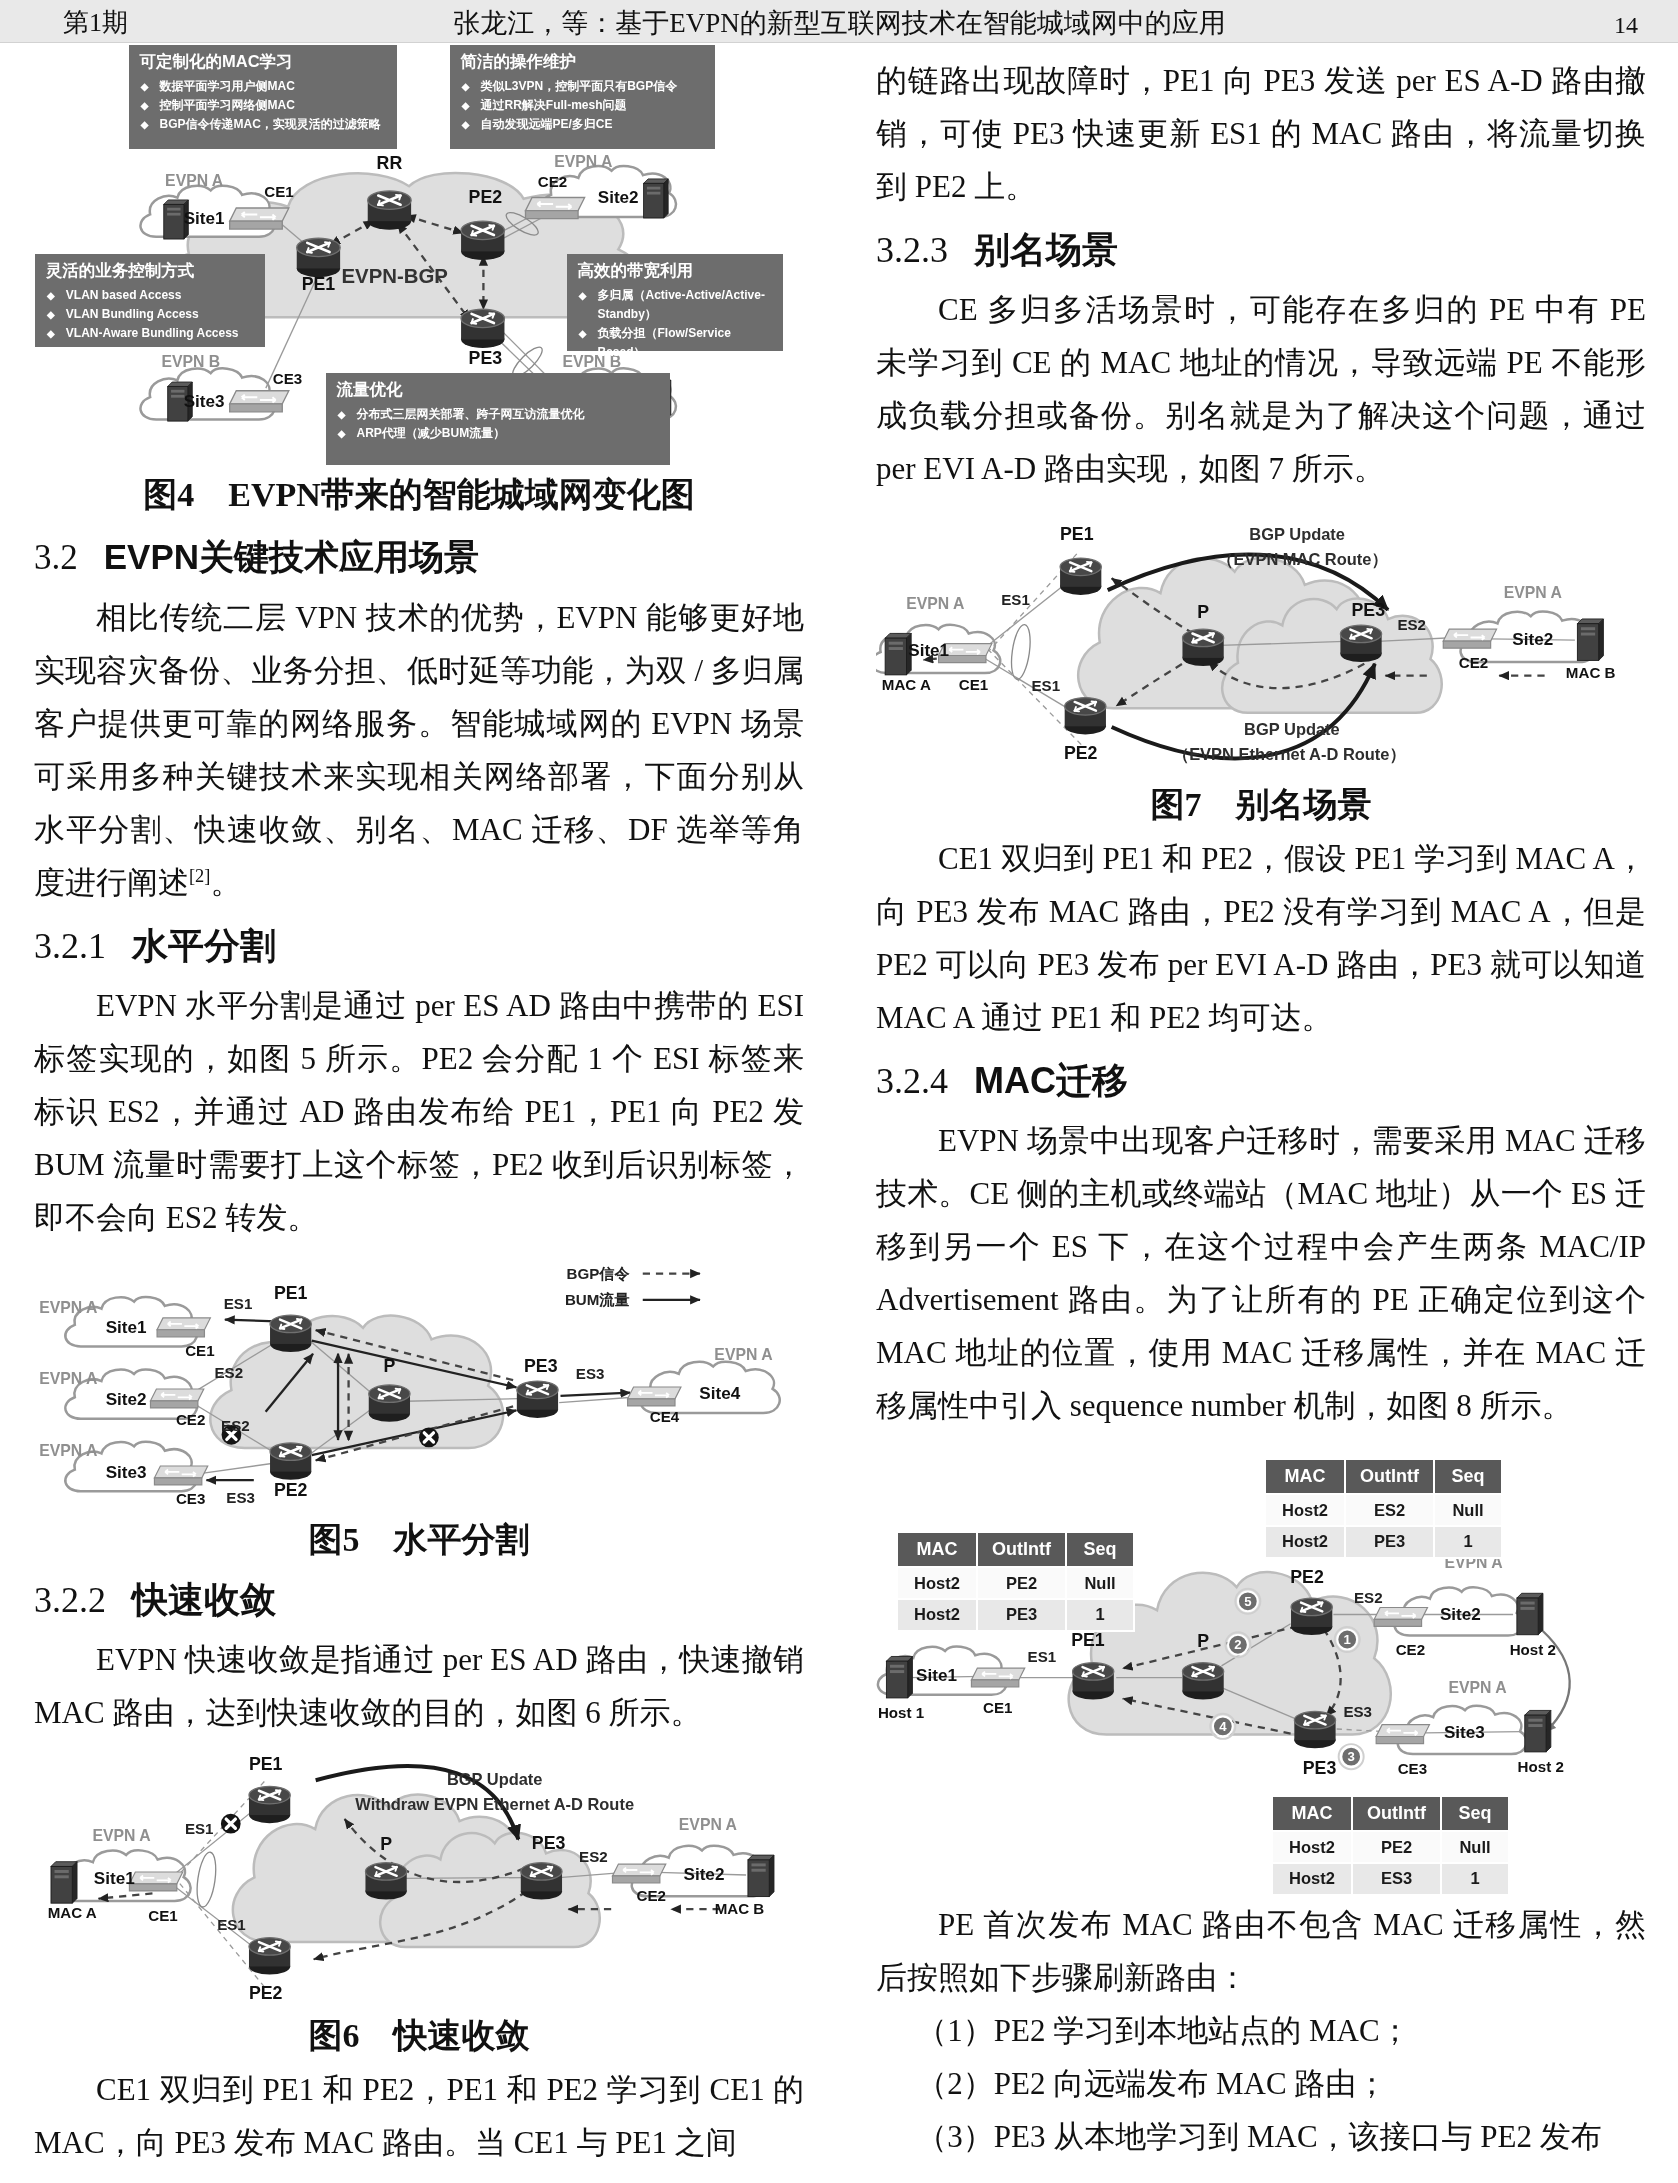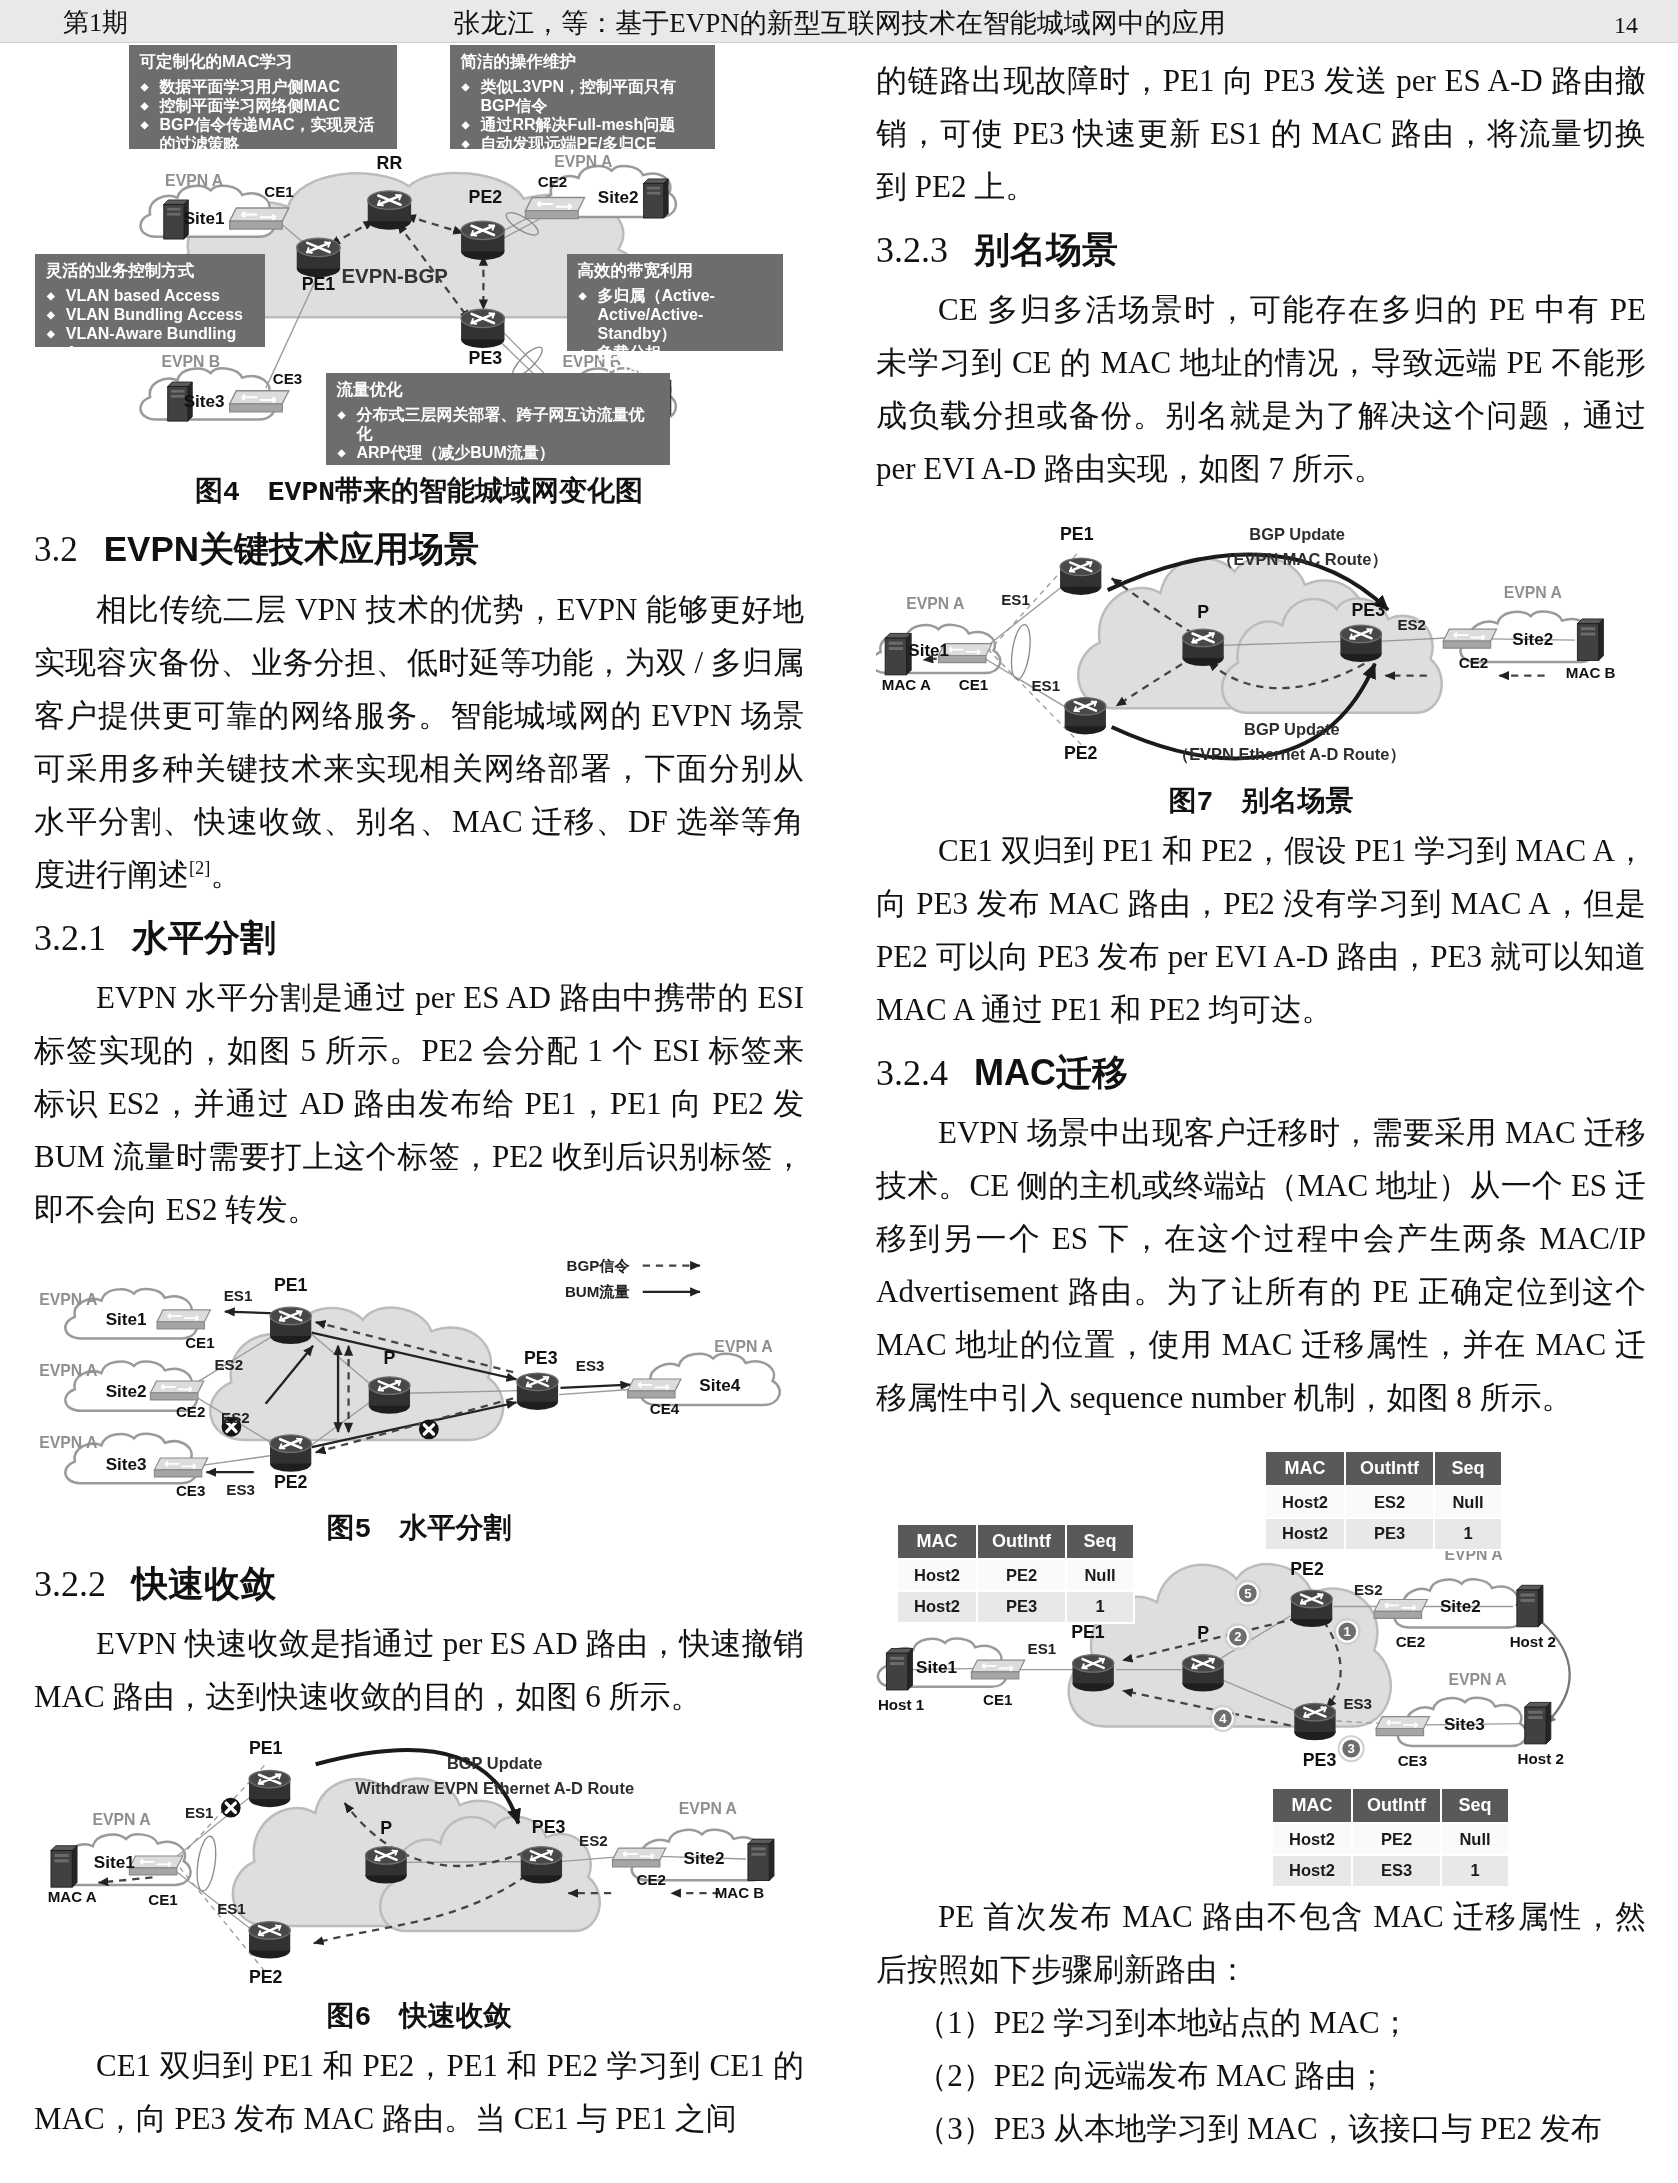--- a/index.html
+++ b/index.html
@@ -15,30 +15,30 @@
   .col{position:absolute;top:42px;width:770px;}
   .col-left{left:34px;}
   .col-right{left:876px;}
   p.body{font-size:31px;line-height:53px;text-align:justify;margin:0;text-indent:2em;}
   p.cont{text-indent:0;}
   p.step{text-indent:1.3em;margin:0;font-size:31px;line-height:53px;}
   sup.ref{font-size:18.4px;vertical-align:super;line-height:0;}
   .h2{font-size:35px;font-weight:bold;font-family:"Liberation Sans",sans-serif;margin:16px 0 10.5px 0;}
   .h2 .h-num,.h3 .h-num{font-family:"Liberation Serif",serif;font-weight:normal;margin-right:26px;}
   .h3{font-size:36px;font-weight:bold;font-family:"Liberation Sans",sans-serif;margin:13px 0 8px 0;}
-  .caption{text-align:center;font-family:Liberation Mono, monospace;font-weight:bold;
-           font-size:28px;margin:5.3px 0 4px 0;}
+  .caption{text-align:center;font-family:Liberation Serif, serif;font-weight:bold;
+           font-size:34px;margin:5.3px 0 4px 0;}
   .figure{position:relative;margin:2.6px 0;}
   .figure svg{position:absolute;left:0;top:0;}
   
   .fbox{position:absolute;background:#6d6d6d;color:#fff;font-family:"Liberation Sans",sans-serif;
         padding:6.6px 10.5px;box-sizing:border-box;}
   .fbox .ft{font-weight:bold;font-size:16.5px;margin-bottom:4px;}
   .fbox ul{margin:0;padding:0;}
-  .fbox li{font-size:16px;font-weight:bold;line-height:19px;list-style:none;position:relative;padding-left:20px;}
+  .fbox li{font-size:12px;font-weight:bold;line-height:19px;list-style:none;position:relative;padding-left:20px;}
   .fbox li::before{content:"◆";position:absolute;left:1.3px;top:0;font-size:10px;}
   
   .ftable{position:absolute;border-collapse:collapse;font-family:"Liberation Sans",sans-serif;
           font-weight:bold;text-align:center;}
   .ftable th{background:#595959;color:#fff;font-size:18px;padding:6px 0;border:2px solid #fff;}
   .ftable td{font-size:16.5px;padding:5.3px 0;border:2px solid #fff;color:#1a1a1a;}
   .ftable tr.r1 td{background:#fafafa;}
   .ftable tr.r2 td{background:#e8e8e8;}
   .ftable .c1{width:78px}.ftable .c2{width:87px}.ftable .c3{width:66px}
   

